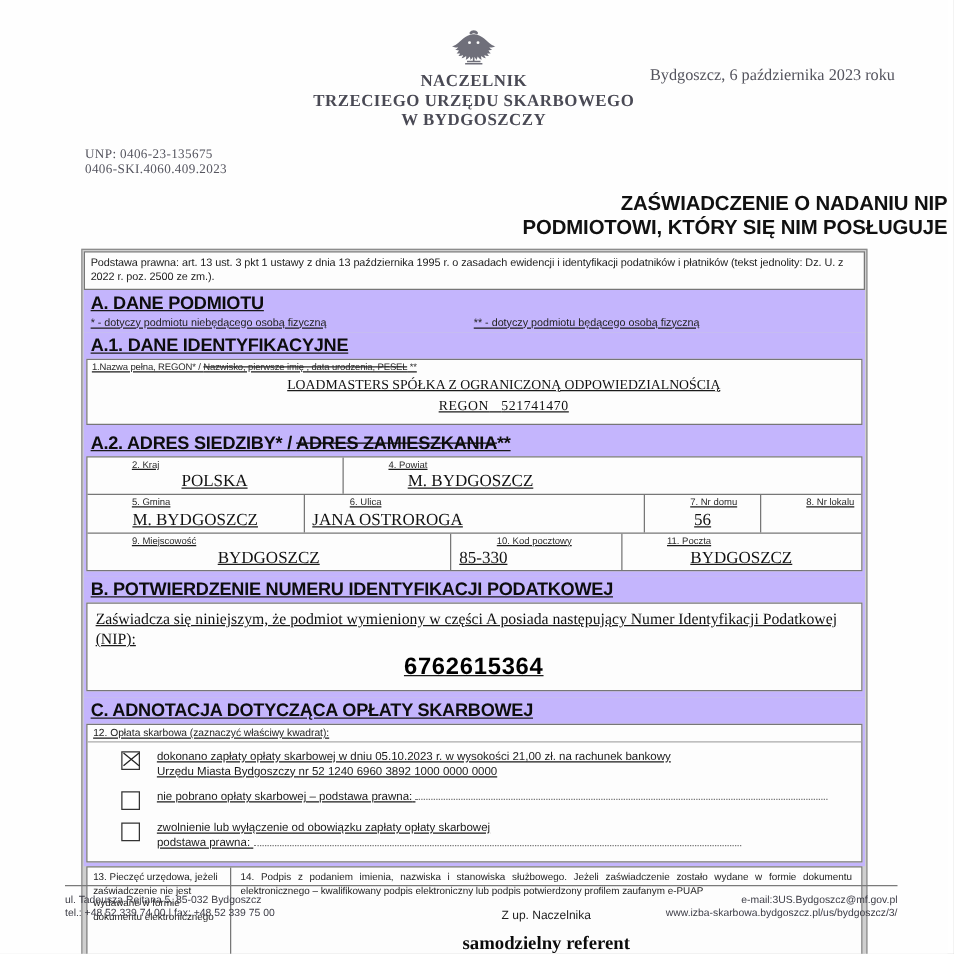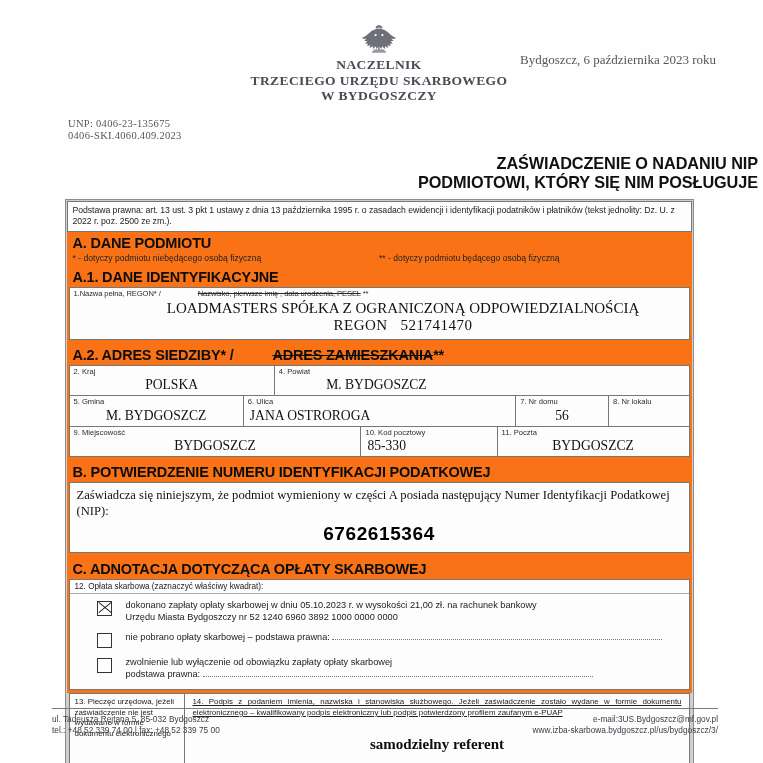--- a/index.html
+++ b/index.html
@@ -114,54 +114,55 @@
   }
   .sect-sub {
     font-size: 8.6px;
     padding: 0 6px 3px 6px;
     display: flex;
     color: #222;
   }
   .sect-sub .l { width: 50%; }
   .sect-sub .r { width: 50%; }
 
-  .band { background: #f97316; }
-
-  .strike { text-decoration: line-through; margin-left: 35px; }
+  .band { background: #c4b5fd; text-decoration: underline; }
+
+  .strike { text-decoration: line-through; }
 
   
   .namebox { margin: 0 2px 0 2px; }
   .fldlabel {
     font-size: 7.6px;
     padding: 1px 0 0 4px;
     color: #2a2a2a;
     letter-spacing: -0.1px;
   }
   .namevals {
     font-family: "Liberation Serif", serif;
     text-align: center;
-    font-size: 15px;
+    font-size: 11px;
     line-height: 17px;
     padding: 2px 0 5px 0;
     color: #111;
     margin-left: 48px;
   }
   .namevals .regon { letter-spacing: 0.5px; }
 
   
   .grid { margin: 0 2px 0 2px; background:#fdfdfd; border:1px solid #777; }
   .grow { display: flex; }
   .grow + .grow { border-top: 1px solid #777; }
   .gcell { box-sizing: border-box; padding: 1px 0 2px 0; }
   .gcell + .gcell { border-left: 1px solid #777; }
   .gcell .lab {
     font-size: 7.6px;
     padding-left: 4px;
     color: #2a2a2a;
     line-height: 9.5px;
+    margin-left: 32px;
   }
   .gcell .val {
     font-family: "Liberation Serif", serif;
     font-size: 13.6px;
     line-height: 16px;
     text-align: center;
     color: #111;
     padding: 1px 0 0 0;
     white-space: nowrap;
   }
@@ -240,21 +241,20 @@
   .sig-r {
     flex: 1 1 auto;
     box-sizing: border-box;
     padding: 3px 7px 8px 7px;
   }
   .sig-r .head {
     font-size: 7.9px;
     line-height: 10.5px;
     color: #222;
     text-align: justify;
-    text-decoration: underline;
   }
   .sig-body { text-align: center; padding-top: 9px; }
   .sig-body .zup { font-size: 9.6px; color: #1d1d1d; }
   .sig-body .role {
     font-family: "Liberation Serif", serif;
     font-weight: bold;
     font-size: 15px;
     padding-top: 9px;
     color: #0c0c0c;
   }
@@ -455,20 +455,21 @@
           </div>
         </div>
         <div style="height:3px"></div>
       </div>
 
       <div class="sigrow">
         <div class="sig-l">13. Pieczęć urzędowa, jeżeli zaświadczenie nie jest wydawane w formie dokumentu elektronicznego</div>
         <div class="sig-r">
           <div class="head">14. Podpis z podaniem imienia, nazwiska i stanowiska służbowego. Jeżeli zaświadczenie zostało wydane w formie dokumentu elektronicznego – kwalifikowany podpis elektroniczny lub podpis potwierdzony profilem zaufanym e-PUAP</div>
           <div class="sig-body">
+            <div class="zup">Z up. Naczelnika</div>
             <div class="role">samodzielny referent</div>
             <div class="who">Andryszak Anna</div>
 
           </div>
         </div>
       </div>
 
     </div>
   </div>
 

